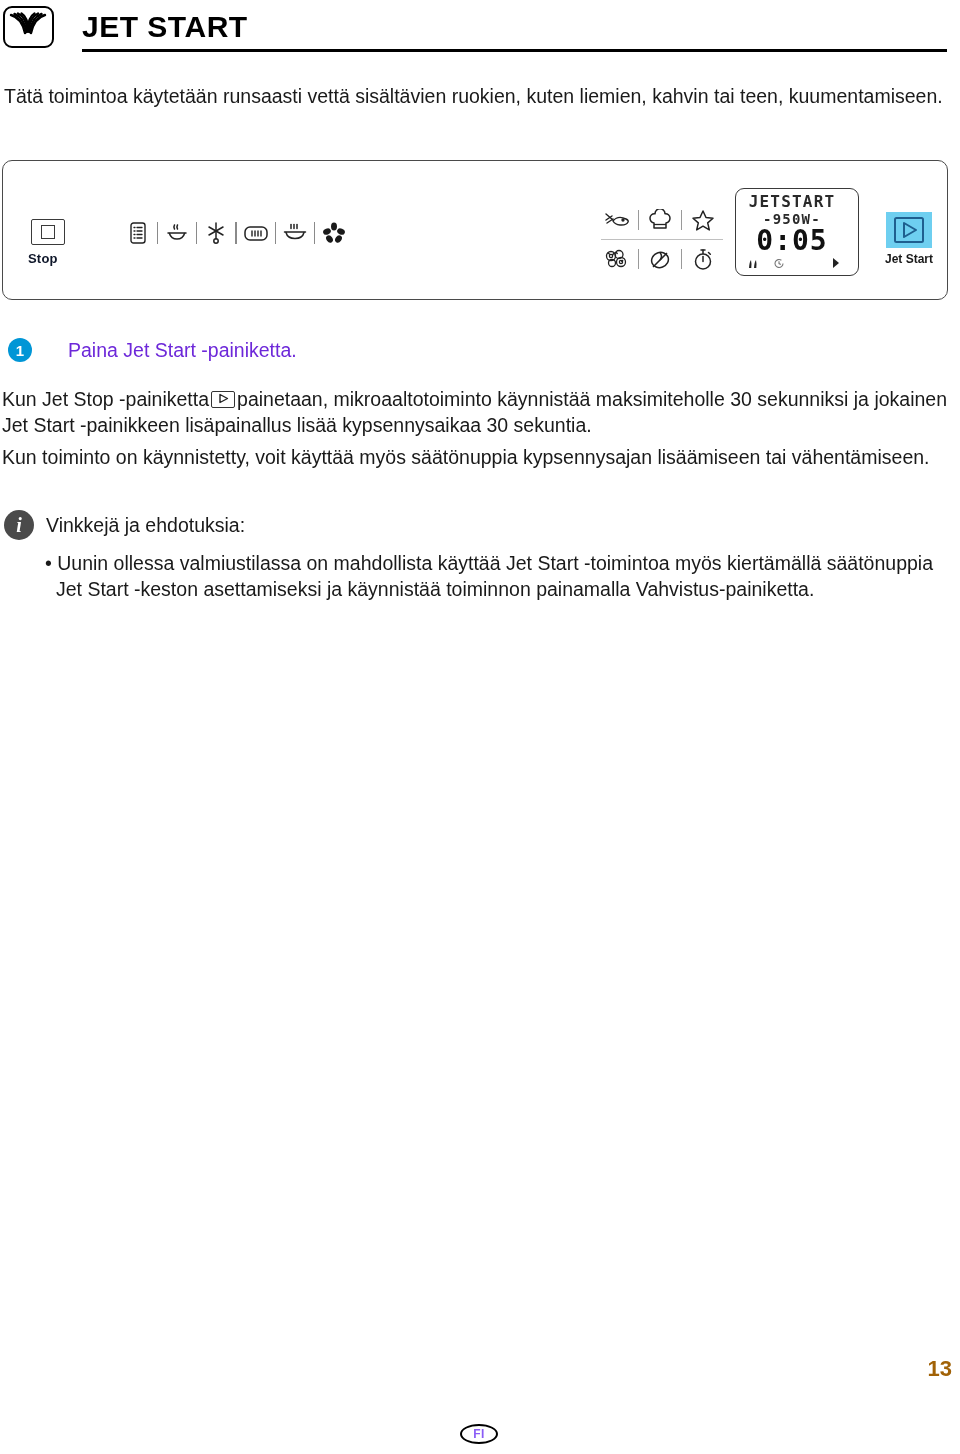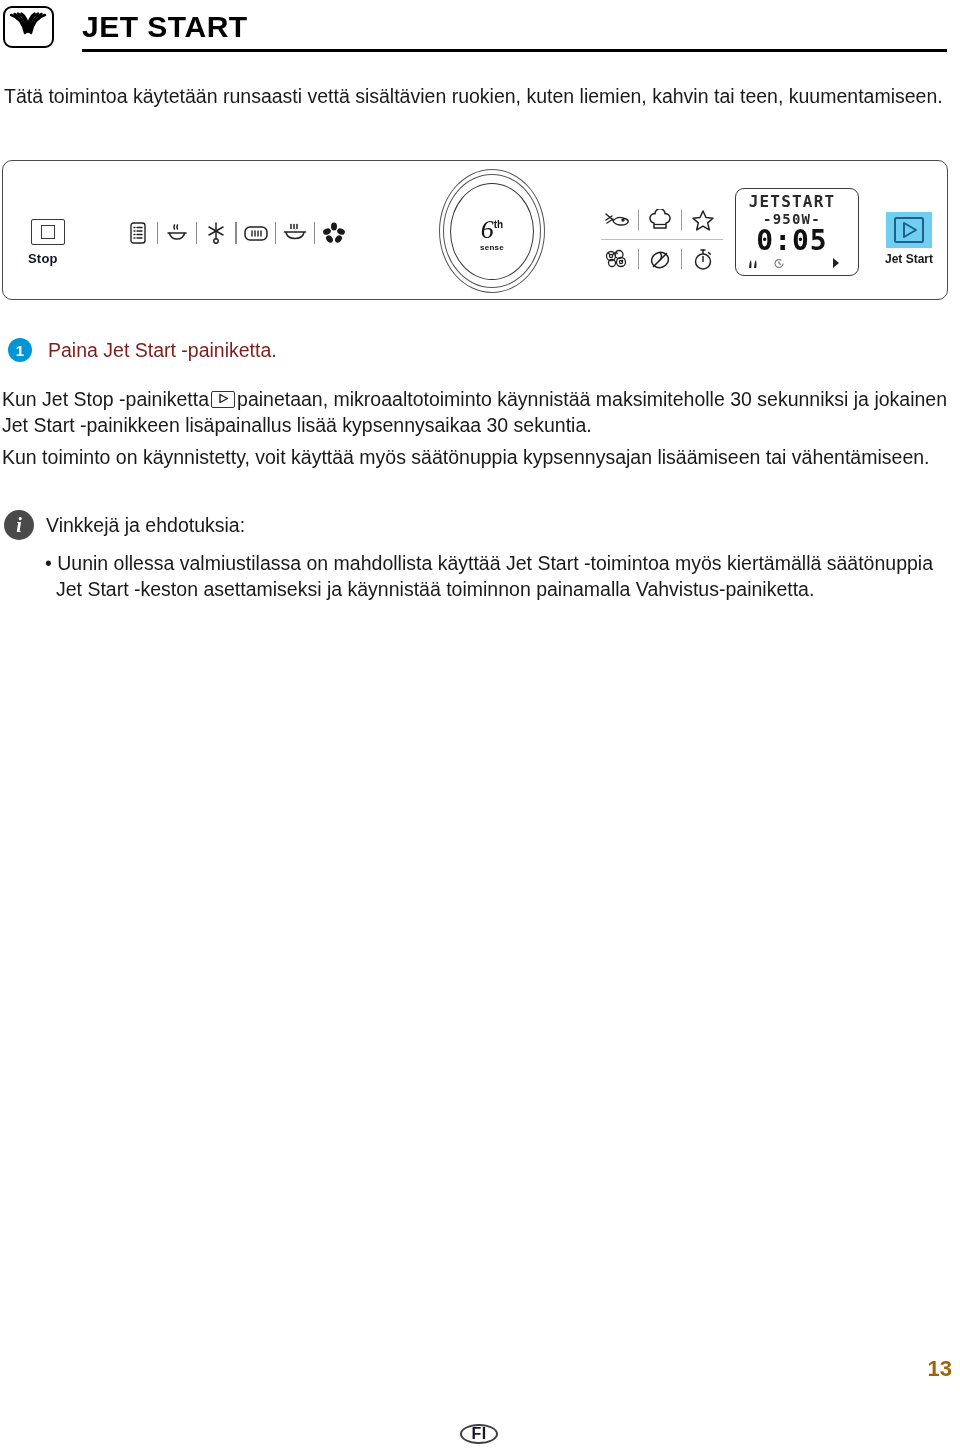--- a/index.html
+++ b/index.html
@@ -249,23 +249,23 @@
     width: 24px; height: 24px;
     border-radius: 50%;
     background: #0096d6;
     color: #fff;
     font-size: 15px;
     font-weight: bold;
     display: flex; align-items: center; justify-content: center;
     line-height: 1;
   }
   .step-text {
-    margin-left: 16px;
+    margin-left: 36px;
     font-size: 19.5px;
-    color: #7f1d1d;
+    color: #6d28d9;
   }
 
   
   .body-para {
     position: absolute;
     left: 2px;
     width: 946px;
     font-size: 19.5px;
     line-height: 26px;
     color: #1a1a1a;
@@ -318,27 +318,27 @@
     color: #1a1a1a;
     text-indent: -11px;
     padding-left: 11px;
   }
 
   
   .lang-badge {
     position: absolute;
     left: 460px; top: 1424px;
     width: 38px; height: 20px;
-    border: 2px solid #404040;
+    border: 2px solid #000000;
     border-radius: 50%;
     box-sizing: border-box;
     display: flex; align-items: center; justify-content: center;
-    font-size: 16px;
-    font-weight: bold;
-    color: #0f172a;
+    font-size: 12px;
+    font-weight: bold;
+    color: #8b5cf6;
     letter-spacing: 0.5px;
   }
   .page-num {
     position: absolute;
     right: 8px; top: 1356px;
     font-size: 22px;
     font-weight: bold;
     color: #a16207;
     margin-left: 27px;
   }
@@ -444,29 +444,20 @@
           <ellipse cx="18" cy="9.6" rx="4" ry="3" transform="rotate(20 18 9.6)"></ellipse>
           <ellipse cx="4" cy="9.6" rx="4" ry="3" transform="rotate(-20 4 9.6)"></ellipse>
           <ellipse cx="15.5" cy="17" rx="3" ry="4" transform="rotate(35 15.5 17)"></ellipse>
           <ellipse cx="6.5" cy="17" rx="3" ry="4" transform="rotate(-35 6.5 17)"></ellipse>
         </g>
         <circle cx="11" cy="11" r="1.5" fill="#fff"></circle>
       </svg>
     </div>
   </div>
 
-  <div class="knob">
-    <div class="ring r1"></div>
-    <div class="ring r2"></div>
-    <div class="ring r3"></div>
-    <div class="six">
-      <span>6</span><sup>th</sup>
-    </div>
-    <div class="sense">sense</div>
-  </div>
 
   <div class="icon-grid">
     <div class="grow">
       <div class="ic">
         <svg width="28" height="20" viewBox="0 0 28 20">
           <g stroke="#222" stroke-width="1.4" fill="none" stroke-linecap="round">
             <path d="M3 4 l7 6"></path>
               <path d="M3 10 l6 -4"></path>
               <path d="M4 13 l6 -4"></path>
             <path d="M10 11 q5 -6 13 -2 q3 1.5 2 3 q-1.5 3.5 -8 3 q-5 -0.5 -7 -4z"></path>

